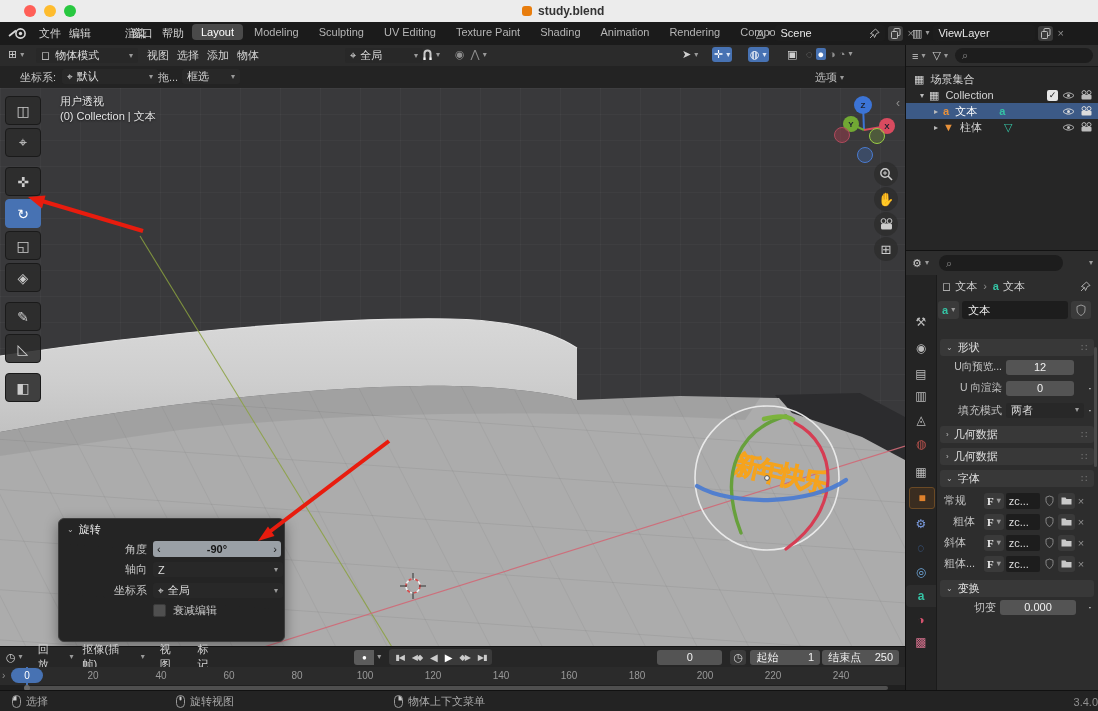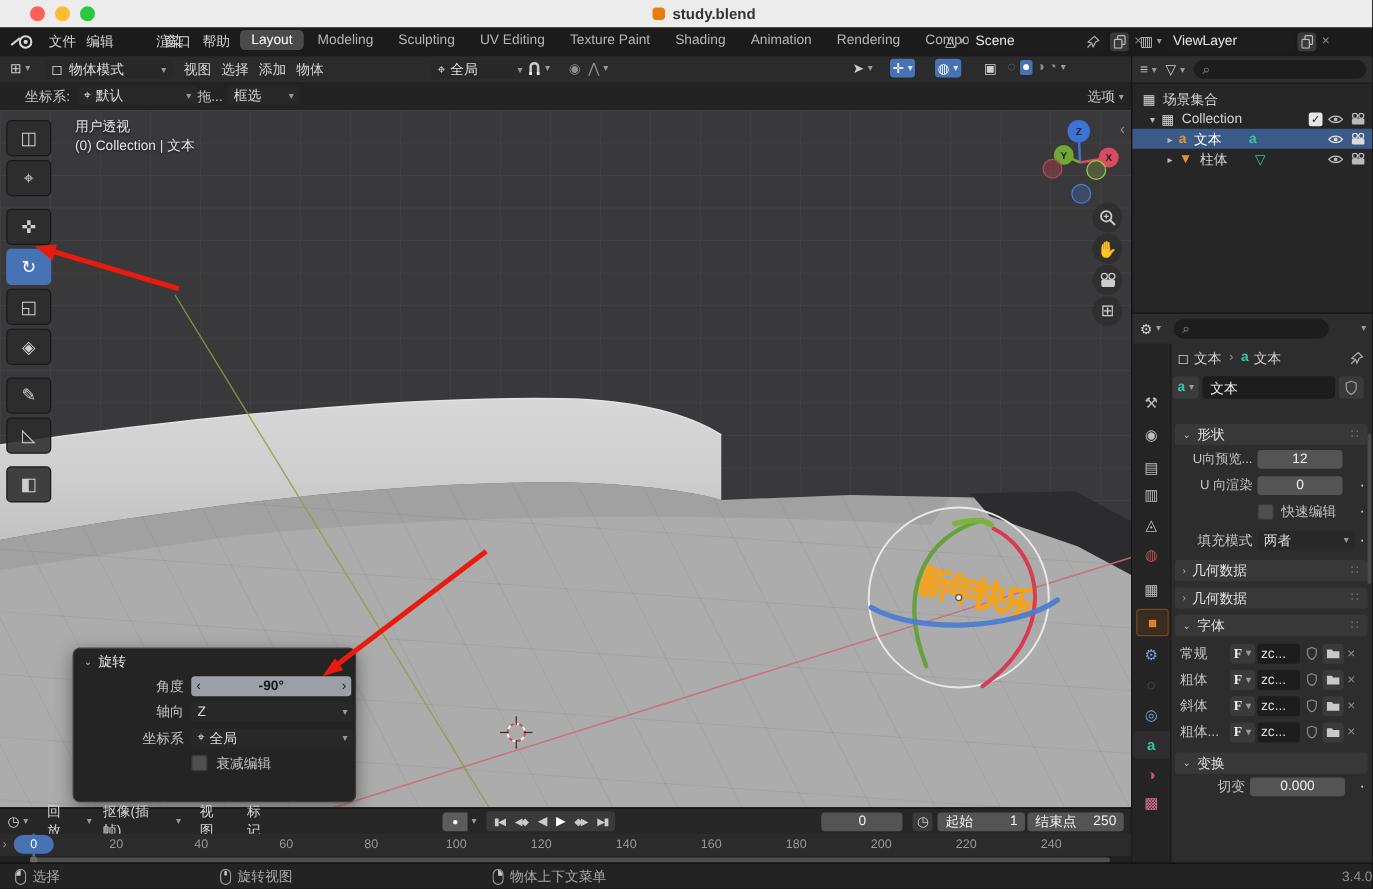--- a/index.html
+++ b/index.html
@@ -183,21 +183,21 @@
     <span class="abs row drop" style="left:62px;top:3px;width:86px;">
       <span class="icon" style="margin-right:4px;font-size:10px;">⌖</span>
       <span>默认</span>
       <span class="caret">▾</span>
     </span>
     <span class="abs lbl" style="left:158px;top:4px;">拖...</span>
     <span class="abs row drop" style="left:182px;top:3px;width:48px;">
       <span>框选</span>
       <span class="caret">▾</span>
     </span>
-    <span class="abs row" style="left:870px;top:4px;">
+    <span class="abs row" style="left:815px;top:4px;">
       <span class="lbl">选项</span>
         <span class="caret">▾</span>
     </span>
   </div>
 
   <div class="abs" style="left:0;top:88px;width:905px;height:558px;background:#3a3a3c;overflow:hidden;">
 
     <svg width="905" height="558" viewBox="0 0 905 558">
       <defs>
         <pattern id="bgGrid" width="40" height="26" patternUnits="userSpaceOnUse">
@@ -510,25 +510,20 @@
             <span>12</span>
           </span>
       </div>
       <div class="row" style="height:20px;">
         <span class="proplbl" style="width:62px;font-size:10.5px;">U 向渲染</span>
         <span class="field" style="margin-left:4px;width:68px;">
             <span>0</span>
           </span>
         <span class="dot" style="margin-left:auto;margin-right:2px;">·</span>
       </div>
-      <div class="row" style="height:22px;">
-        <span class="checkbox" style="margin-left:66px;"></span>
-        <span class="lbl" style="margin-left:6px;">快速编辑</span>
-        <span class="dot" style="margin-left:auto;margin-right:2px;">·</span>
-      </div>
       <div class="row" style="height:24px;">
         <span class="proplbl" style="width:62px;">填充模式</span>
         <span class="drop" style="margin-left:4px;width:68px;">
           <span>两者</span>
             <span class="caret">▾</span>
         </span>
         <span class="dot" style="margin-left:auto;margin-right:2px;">·</span>
       </div>
       <div class="ph" style="margin-top:4px;">
         <span class="exp">›</span>
@@ -560,21 +555,21 @@
               <path d="M4.5 1 L8 2.3 V5.5 C8 8 6.3 9.5 4.5 10.5 C2.7 9.5 1 8 1 5.5 V2.3 Z" fill="none" stroke="#888"></path>
             </svg>
           </span>
         <span class="chip" style="width:17px;height:16px;margin-left:1px;">
             <svg width="11" height="9">
               <path d="M0.5 1.5 H4.5 L5.5 3 H10.5 V8.5 H0.5 Z" fill="#c9c9c9"></path>
             </svg>
           </span>
         <span class="dim" style="margin-left:3px;">×</span>
       </div>
-      <div class="row" style="height:21px;">
+      <div class="row" style="height:21px;text-align:center;">
         <span class="lbl" style="width:40px;padding-left:4px;">粗体</span>
         <span class="row chip" style="height:16px;padding:0 3px;font-family:'Liberation Serif',serif;font-weight:bold;color:#eee;">
             <span>F</span>
             <span class="caret">▾</span>
           </span>
         <span class="row" style="margin-left:2px;width:28px;height:16px;background:#1d1d1d;border-radius:2px;padding:0 3px;color:#ddd;overflow:hidden;">
             <span>zc...</span>
           </span>
         <span class="chip" style="width:15px;height:16px;margin-left:2px;background:transparent;">
             <svg width="9" height="11">

